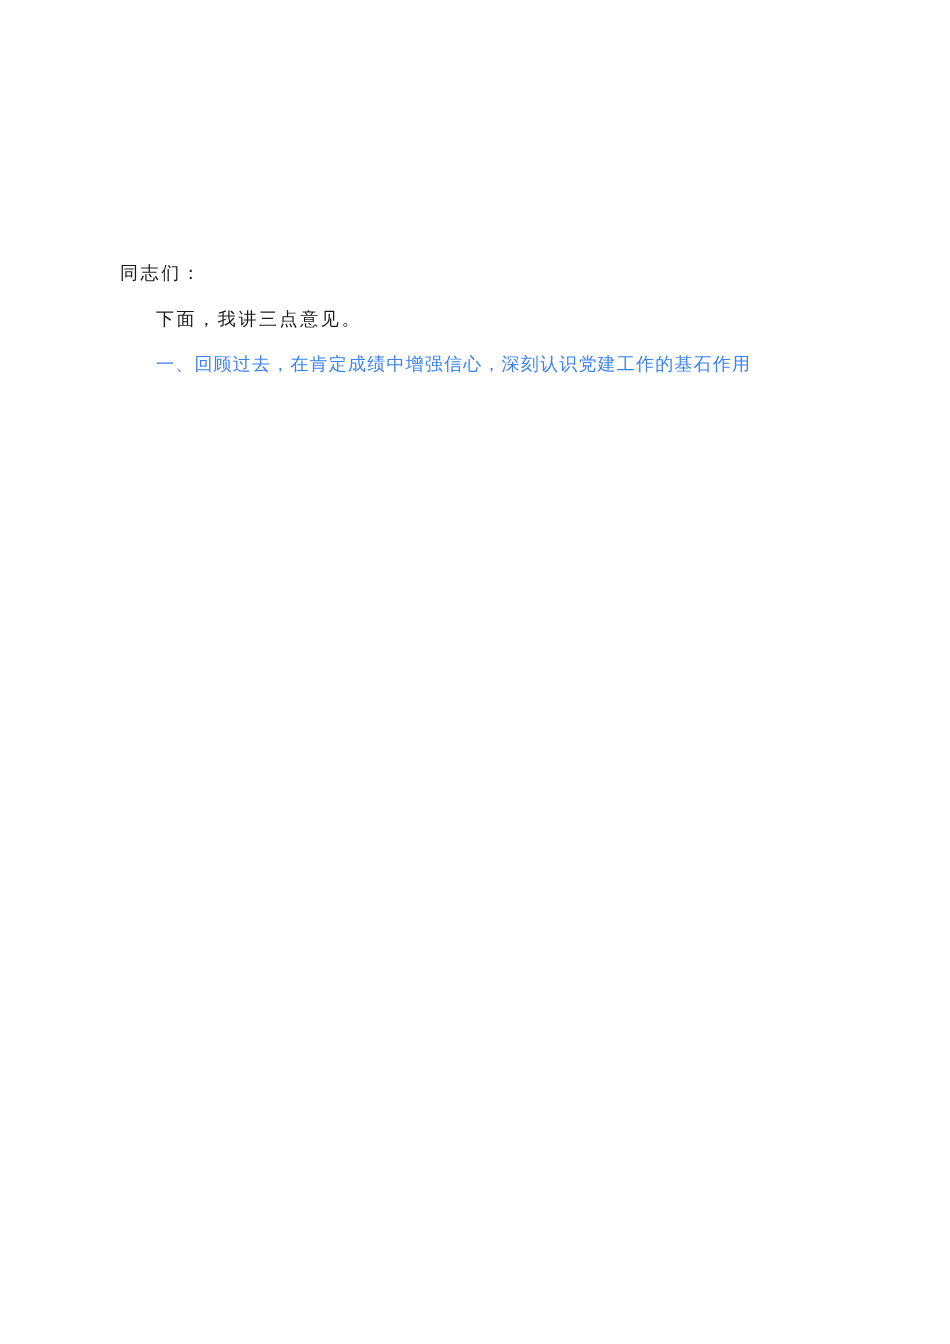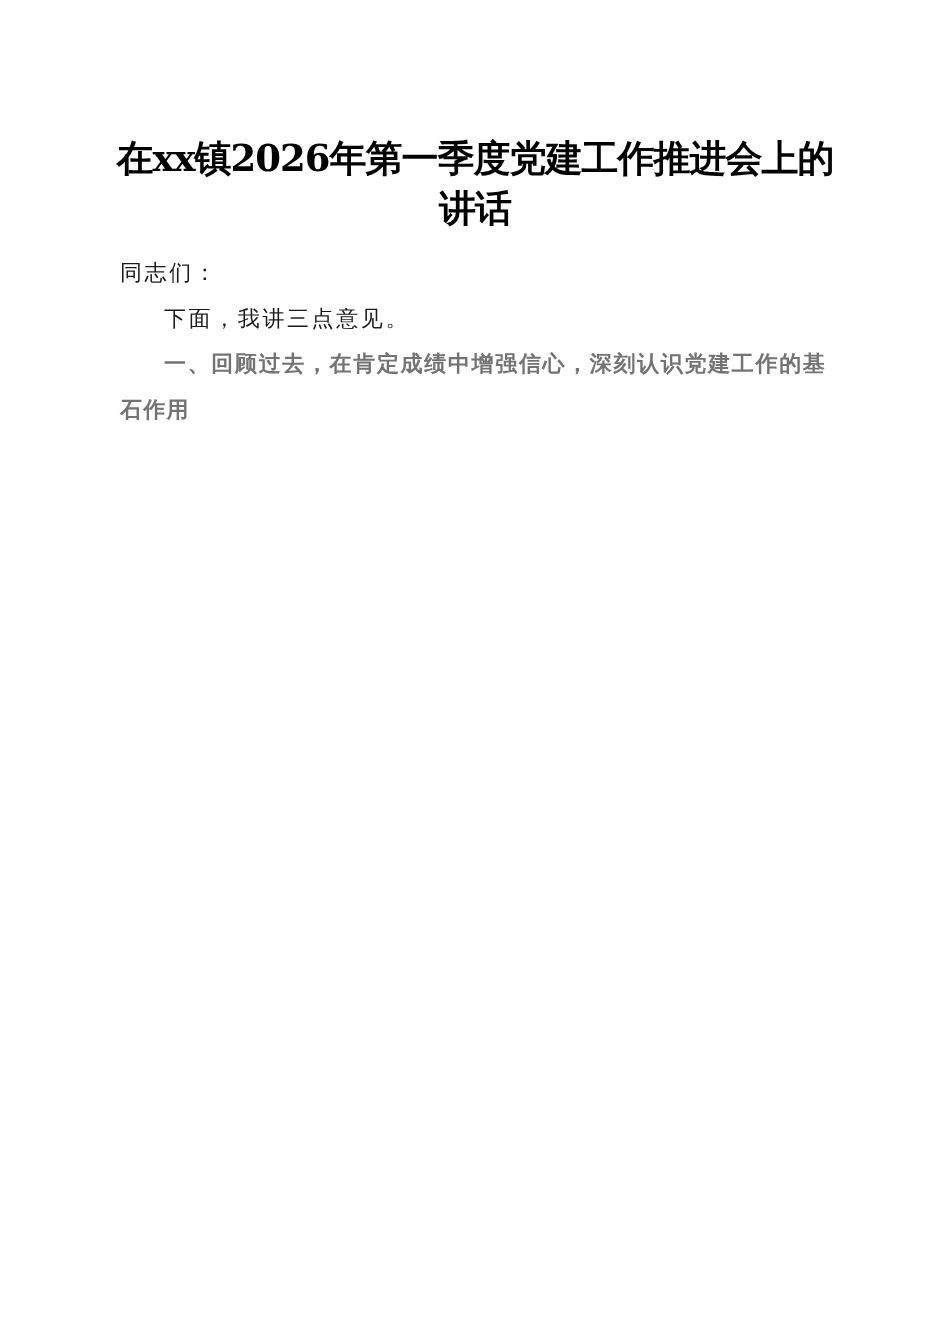--- a/index.html
+++ b/index.html
@@ -35,43 +35,42 @@
       letter-spacing: -1px;
       margin: 0;
       color: #000000;
     }
     .body-text {
       position: absolute;
       left: 120px;
       top: 250px;
       width: 706px;
       font-family: "DejaVu Sans", "Liberation Sans", sans-serif;
-      font-size: 22px;
+      font-size: 18px;
       line-height: 45.5px;
       color: #1a1a1a;
     }
     .body-text p {
       margin: 0;
       text-align: justify;
       text-align-last: left;
       letter-spacing: 2.6px;
     }
     .body-text p.indent {
       text-indent: 2em;
     }
     .body-text p.heading {
-      font-weight: bold;
-      color: #737373;
+      font-weight: normal;
+      color: #3b82f6;
       letter-spacing: 1.2px;
     }
   </style>
 </head>
 <body>
 
 <div class="page">
-  <h1 class="title">在xx镇2026年第一季度党建工作推进会上的讲话</h1>
 
   <div class="body-text">
     <p>同志们：</p>
     <p class="indent">下面，我讲三点意见。</p>
     <p class="indent heading">一、回顾过去，在肯定成绩中增强信心，深刻认识党建工作的基石作用</p>
   </div>
 </div>
 
 </body></html>

